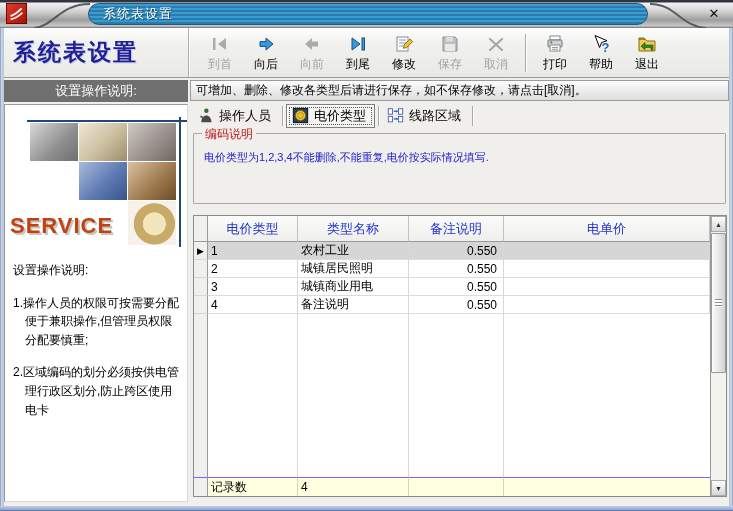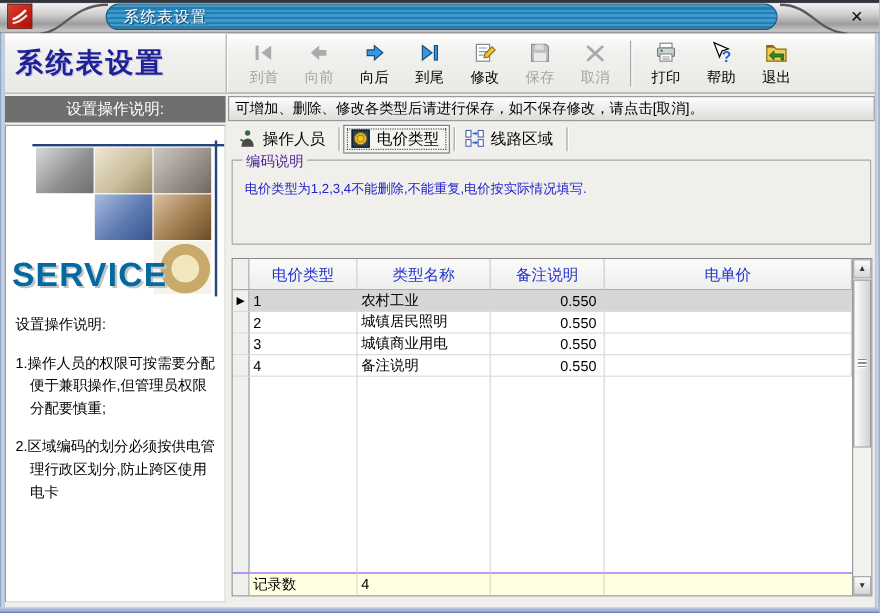--- a/index.html
+++ b/index.html
@@ -52,39 +52,39 @@
   .collage .hline { position:absolute; left:22px; right:0; top:15px; height:2px; background:#24457c; }
   .collage .vline { position:absolute; right:6px; top:12px; height:130px; width:2px; background:#24457c; }
   .tile { position:absolute; width:48px; height:38px; }
   .t1 { left:25px; top:18px; background:linear-gradient(135deg,#d9d9d9,#8e8e8e 60%,#6f6f6f); }
   .t2 { left:74px; top:18px; background:linear-gradient(135deg,#efe7d5,#cbbf9f 55%,#9a8d68); }
   .t3 { left:123px; top:18px; background:linear-gradient(135deg,#cfcac4,#948e86 60%,#6e6860); }
   .t4 { left:74px; top:57px; background:linear-gradient(135deg,#a9bcdd,#5e7ab2 55%,#39548c); }
   .t5 { left:123px; top:57px; background:linear-gradient(135deg,#d9c2a2,#a07c50 55%,#6b4c28); }
   .t6 { left:123px; top:96px; height:44px;
         background:radial-gradient(circle at 55% 52%,#f2e6bc 0 32%,#c8ab6a 34% 58%,#f6f2ea 60%); }
-  .service { position:absolute; left:5px; top:108px; font-size:28px; font-weight:bold; color:#0369a1;
+  .service { position:absolute; left:5px; top:108px; font-size:22px; font-weight:bold; color:#c2410c;
      letter-spacing:1px; text-shadow:2px 2px 0 #c4c4c4; }
   .instructions { padding:6px 6px 0 8px; font-size:12px; color:#000; line-height:1.55; }
   .instructions .ins-title { margin-bottom:14px; }
   .instructions p { margin-bottom:14px; padding-left:12px; text-indent:-12px; }
 
   
   .notice { position:absolute; left:190px; top:80px; width:539px; height:21px;
      background:linear-gradient(180deg,#fdfdfd,#dddddb); border:1px solid #9a9a9a;
      font-size:12px; display:flex; align-items:center; padding-left:5px; color:#000; }
   .tabs { position:absolute; left:192px; top:103px; width:537px; height:25px; display:flex; align-items:center; }
   .tab { display:flex; align-items:center; gap:5px; font-size:13px; padding:2px 8px 2px 5px; height:24px; cursor:pointer; }
   .tab.selected { border:1px solid #7f7f7f; background:#f4f4f1; outline:1px dotted #555; outline-offset:-4px;
      box-shadow:inset 1px 1px 0 #fff; }
   .tab-sep { width:1px; height:20px; background:#a8a8a8; box-shadow:1px 0 0 #fff; margin:0 3px; }
 
   .groupbox { position:absolute; left:193px; top:133px; width:533px; height:71px;
      border:1px solid #a8a8a8; border-radius:1px; }
-  .groupbox .legend { position:absolute; top:-8px; left:8px; background:#f0efeb; padding:0 3px; font-size:12px; color:#4c1d95; }
+  .groupbox .legend { position:absolute; top:-8px; left:8px; background:#f0efeb; padding:0 3px; font-size:12px; color:#b91c1c; }
   .groupbox .gtext { margin:16px 0 0 10px; font-size:11px; color:#2222cc; }
 
   
   .grid-outer { position:absolute; left:193px; top:215px; width:534px; height:282px;
      border:1px solid #8a8a8a; background:#fff; display:flex; }
   .grid { width:516px; display:grid; grid-template-columns:14px 90px 111px 95px 1fr;
      grid-template-rows:26px 18px 18px 18px 18px 1fr 19px; }
   .hc { background:linear-gradient(180deg,#fbfbfa,#eeeeec); color:#2233cc; font-size:13px;
      border-right:1px solid #c2c2c2; border-bottom:1px solid #9a9a9a;
      display:flex; align-items:center; justify-content:center; }
@@ -144,36 +144,36 @@
       <div class="tb-btn disabled">
         <span class="tb-icon">
           <svg width="20" height="20" viewBox="0 0 20 20">
               <rect x="3" y="4" width="2.5" height="12" fill="#ababab"></rect>
               <path d="M16 4 8 10l8 6z" fill="#ababab"></path>
             </svg>
         </span>
           <span class="lbl">到首</span>
       </div>
 
+      <div class="tb-btn">
+        <span class="tb-icon">
+          <svg width="20" height="20" viewBox="0 0 20 20">
+              <path d="M10 4l7 6-7 6v-3.6H4V7.6h6z" fill="#3a97dd" stroke="#14517e"></path>
+            </svg>
+        </span>
+          <span class="lbl">向后</span>
+      </div>
+
       <div class="tb-btn disabled">
         <span class="tb-icon">
           <svg width="20" height="20" viewBox="0 0 20 20">
               <path d="M10 4 3 10l7 6v-3.6h6V7.6h-6z" fill="#ababab"></path>
             </svg>
         </span>
           <span class="lbl">向前</span>
-      </div>
-
-      <div class="tb-btn">
-        <span class="tb-icon">
-          <svg width="20" height="20" viewBox="0 0 20 20">
-              <path d="M10 4l7 6-7 6v-3.6H4V7.6h6z" fill="#3a97dd" stroke="#14517e"></path>
-            </svg>
-        </span>
-          <span class="lbl">向后</span>
       </div>
 
       <div class="tb-btn">
         <span class="tb-icon">
           <svg width="20" height="20" viewBox="0 0 20 20">
               <path d="M4 4l8 6-8 6z" fill="#3a97dd" stroke="#14517e"></path>
               <rect x="14" y="4" width="2.5" height="12" fill="#3a97dd" stroke="#14517e"></rect>
             </svg>
         </span>
           <span class="lbl">到尾</span>

